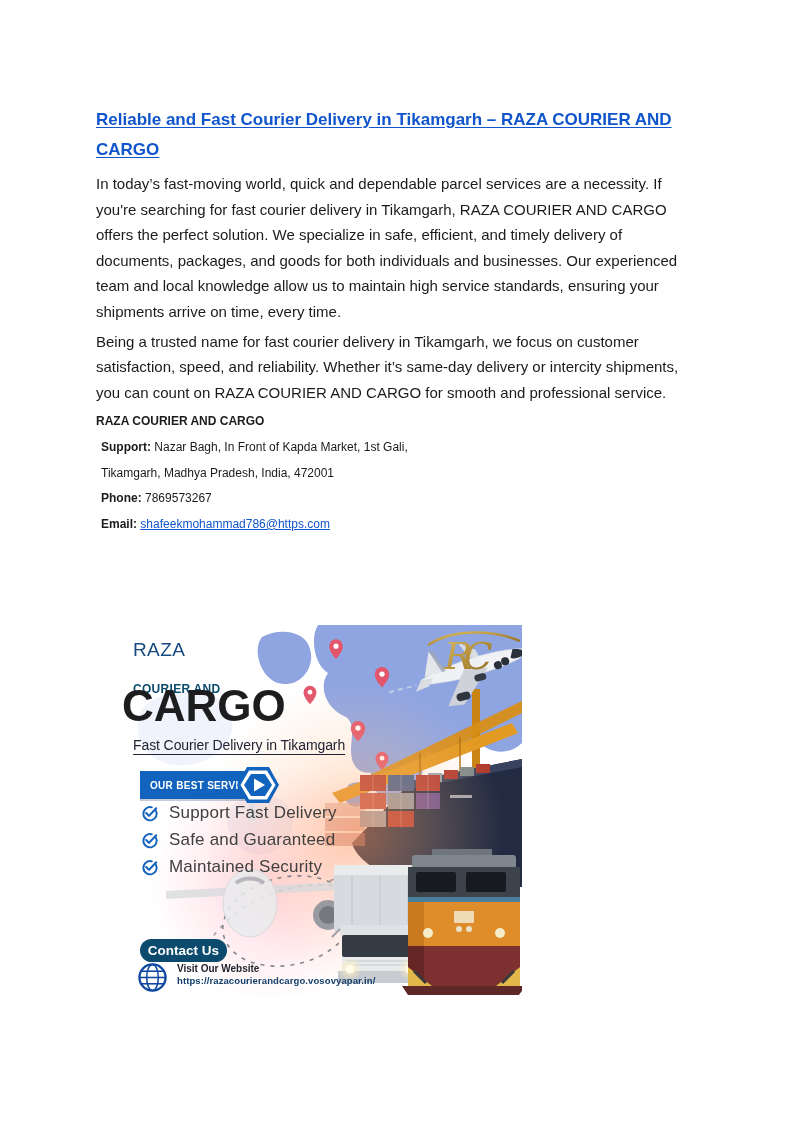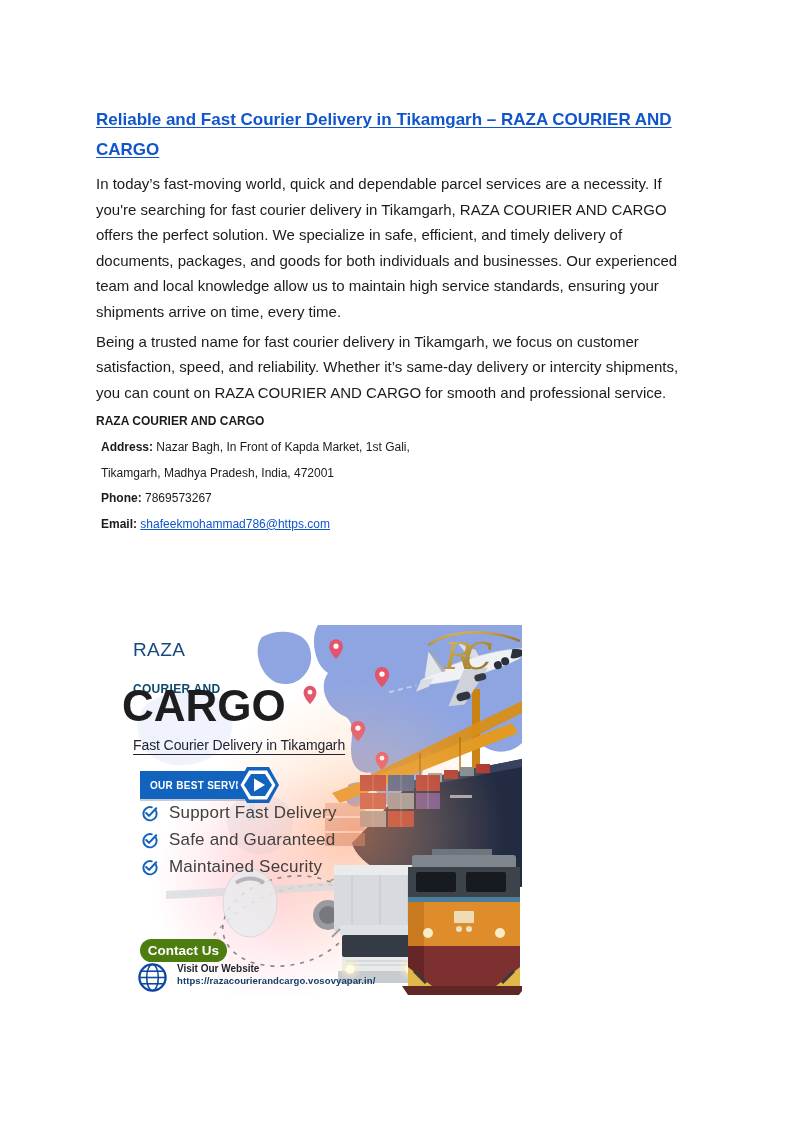--- a/index.html
+++ b/index.html
@@ -30,37 +30,37 @@
   .tagline{left:13px;top:112px;font-size:14px;font-weight:500;color:#212433;letter-spacing:-.1px;
     text-decoration:underline;text-underline-offset:4px;text-decoration-thickness:1.2px;}
   .banner{left:20px;top:146px;width:106px;height:28px;background:#1263bd;color:#fff;
     display:flex;align-items:center;padding-left:10px;box-sizing:border-box;
     font-size:10px;font-weight:700;letter-spacing:.3px;box-shadow:0 2px 0 rgba(10,50,110,.25);}
   .hexbadge{left:116px;top:141px;width:44px;height:38px;}
   .services{left:20px;top:178px;display:flex;flex-direction:column;gap:7px;}
   .srow{display:flex;align-items:center;gap:10px;}
   .srow svg{width:19px;height:19px;flex:0 0 19px;}
   .slabel{font-size:17px;font-weight:500;color:#404040;letter-spacing:.2px;white-space:nowrap;}
-  .pill{left:20px;top:314px;width:87px;height:23px;border-radius:12px;background:#4d7c0f;color:#fff;
+  .pill{left:20px;top:314px;width:87px;height:23px;border-radius:12px;background:#0c4a6e;color:#fff;
     font-size:13.5px;font-weight:700;display:flex;align-items:center;justify-content:center;cursor:pointer;}
   .globe{left:17px;top:337px;width:31px;height:31px;}
   .weblabel{left:57px;top:338px;font-size:10px;font-weight:600;color:#20242c;}
   .weburl{left:57px;top:350px;font-size:9.5px;font-weight:700;color:#133e6b;letter-spacing:.1px;cursor:pointer;}
 </style>
 </head>
 <body>
 
 <div class="doc">
   <a class="doc-heading">Reliable and Fast Courier Delivery in Tikamgarh – RAZA COURIER AND CARGO</a>
   <p>In today’s fast-moving world, quick and dependable parcel services are a necessity. If you're searching for fast courier delivery in Tikamgarh, RAZA COURIER AND CARGO offers the perfect solution. We specialize in safe, efficient, and timely delivery of documents, packages, and goods for both individuals and businesses. Our experienced team and local knowledge allow us to maintain high service standards, ensuring your shipments arrive on time, every time.</p>
   <p>Being a trusted name for fast courier delivery in Tikamgarh, we focus on customer satisfaction, speed, and reliability. Whether it’s same-day delivery or intercity shipments, you can count on RAZA COURIER AND CARGO for smooth and professional service.</p>
 
   <div class="contact">
     <div class="company">RAZA COURIER AND CARGO</div>
-    <div class="ln"><span class="lbl">Address:</span><span> Nazar Bagh, In Front of Kapda Market, 1st Gali,</span></div>
+    <div class="ln"><span class="lbl">Support:</span><span> Nazar Bagh, In Front of Kapda Market, 1st Gali,</span></div>
     <div class="ln">Tikamgarh, Madhya Pradesh, India, 472001</div>
     <div class="ln"><span class="lbl">Phone:</span><span> 7869573267</span></div>
     <div class="ln"><span class="lbl">Email:</span> <a class="email-link">shafeekmohammad786@https.com</a></div>
   </div>
 </div>
 
 <div class="flyer">
 
   <svg class="bg" viewBox="0 0 402 370" xmlns="http://www.w3.org/2000/svg">
     <defs>

